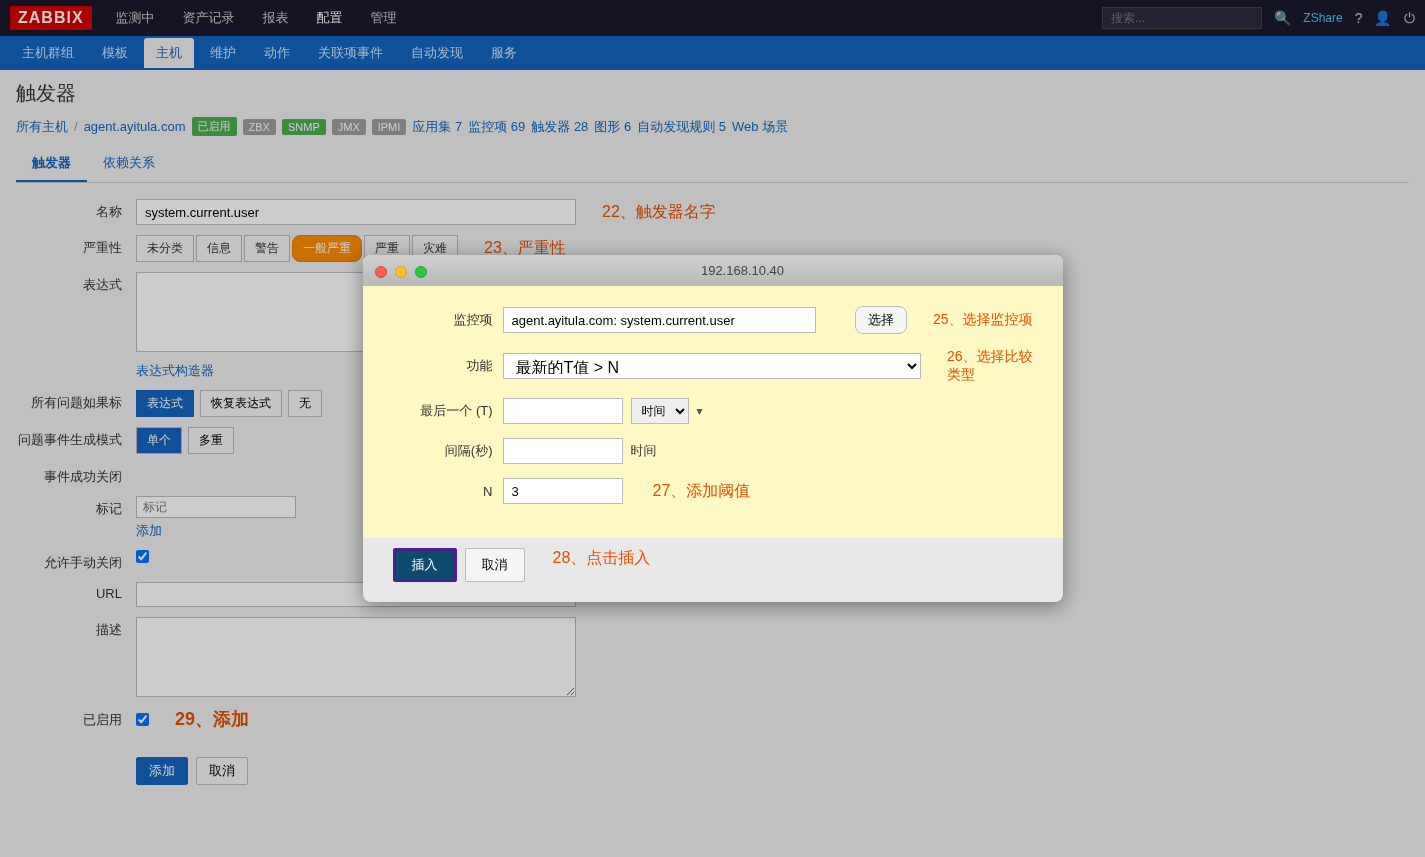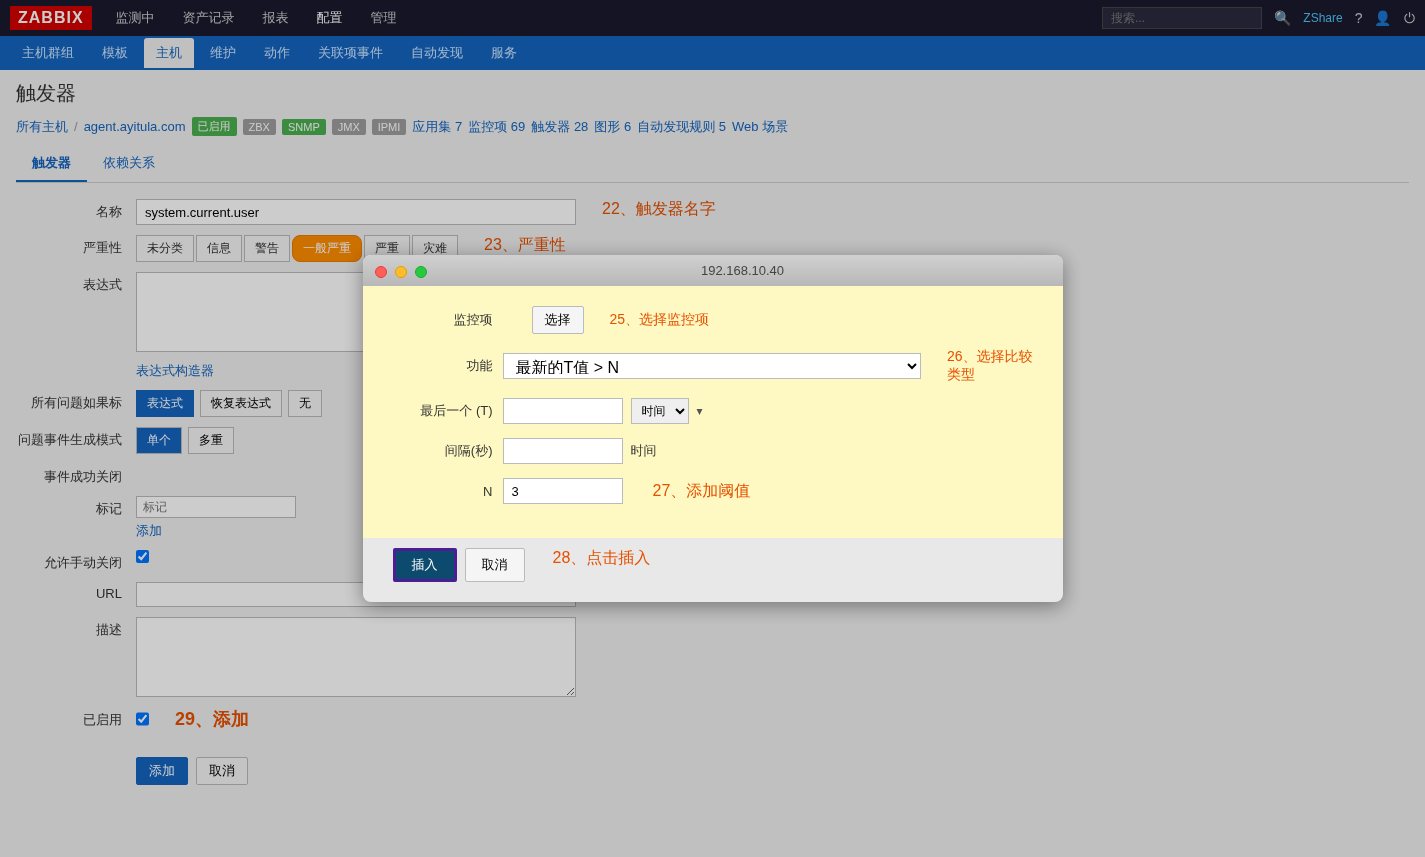--- a/index.html
+++ b/index.html
@@ -128,20 +128,21 @@
       width: 120px;
       text-align: right;
       padding-right: 14px;
       padding-top: 4px;
       font-size: 13px;
       color: #333;
       flex-shrink: 0;
     }
     .form-control {
       display: flex;
+      align-items: center;
       gap: 6px;
       flex-wrap: wrap;
     }
     .text-input {
       border: 1px solid #bbb;
       padding: 4px 8px;
       font-size: 13px;
       width: 440px;
       height: 26px;
     }
@@ -288,21 +289,21 @@
       height: 26px;
       background: white;
       appearance: auto;
     }
     .modal-btn-select {
       padding: 4px 12px;
       font-size: 13px;
       background: #f5f5f5;
       border: 1px solid #bbb;
       cursor: pointer;
-      border-radius: 2px;
+      border-radius: 8px;
       margin-left: 29px;
     }
     .modal-n-input {
       width: 120px;
       border: 1px solid #bbb;
       padding: 4px 8px;
       font-size: 13px;
       height: 26px;
       background: white;
     }
@@ -504,20 +505,21 @@
     <div class="modal-titlebar">
       <div class="traffic-light tl-red"></div>
       <div class="traffic-light tl-yellow"></div>
       <div class="traffic-light tl-green"></div>
       <div class="modal-title">192.168.10.40</div>
     </div>
     <div class="modal-body">
 
       <div class="modal-form-row">
         <div class="modal-label">监控项</div>
+        <input class="modal-input" type="text" id="modal-monitor-input" value="agent.ayitula.com: system.current.user" style="">
         <button class="modal-btn-select">选择</button>
         <span style="color:#e65100;font-size:14px;margin-left:16px;white-space:nowrap;">25、选择监控项</span>
       </div>
 
       <div class="modal-form-row">
         <div class="modal-label">功能</div>
         <select class="modal-select" id="modal-function-select">
           <option>最新的T值 &gt; N</option>
         </select>
         <span style="color:#e65100;font-size:14px;margin-left:16px;white-space:pre-line;">26、选择比较

